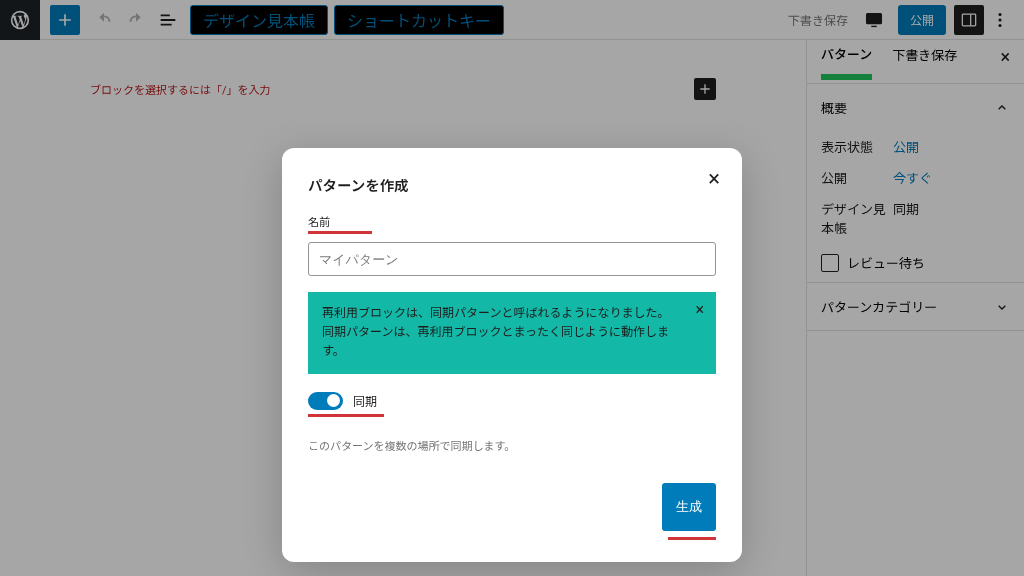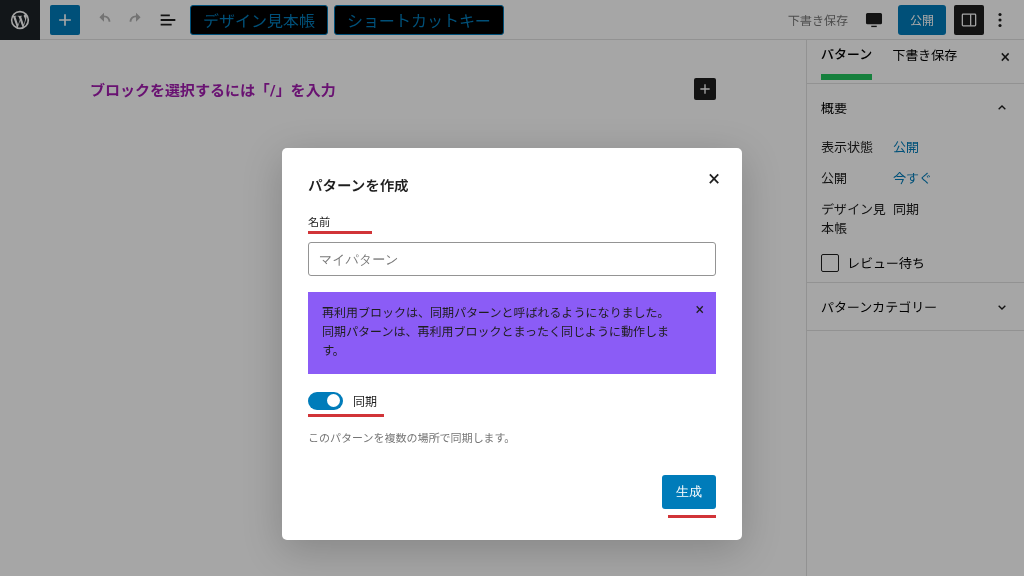--- a/index.html
+++ b/index.html
@@ -19,21 +19,21 @@
 .toolbar .spacer { flex: 1; }
 .toolbar .draft-save { font-size: 12px; color: #757575; padding: 0 10px; cursor: pointer; }
 .toolbar .publish-btn { height: 30px; padding: 0 12px; background: #007cba; color: #fff; font-size: 12px; border-radius: 3px; margin-left: 8px; cursor: pointer; display: flex; align-items: center; }
 .toolbar .panel-toggle { width: 30px; height: 30px; background: #1e1e1e; display: flex; align-items: center; justify-content: center; margin-left: 8px; border-radius: 2px; cursor: pointer; }
 .toolbar .panel-toggle svg { width: 20px; height: 20px; stroke: #fff; fill: none; stroke-width: 1.5; }
 
 
 .main-wrap { display: flex; height: calc(100% - 40px); }
 .editor { flex: 1; background: #fff; position: relative; padding: 30px 90px; }
 .editor .placeholder-line { display: flex; align-items: center; margin-top: 8px; }
-.editor .placeholder-line .ph { font-size: 15px; color: #a21caf; flex: 1; font-weight: bold; }
+.editor .placeholder-line .ph { font-size: 11px; color: #b91c1c; flex: 1; }
 .editor .placeholder-line .add-sq { width: 22px; height: 22px; background: #1e1e1e; border-radius: 2px; display: flex; align-items: center; justify-content: center; cursor: pointer; }
 .editor .placeholder-line .add-sq svg { width: 16px; height: 16px; fill: #fff; }
 
 .sidebar { width: 218px; background: #fff; border-left: 1px solid #e0e0e0; display: flex; flex-direction: column; font-size: 13px; }
 .sidebar .tabs { display: flex; align-items: center; height: 44px; border-bottom: 1px solid #e0e0e0; padding: 0 14px; }
 .sidebar .tabs .tab { font-size: 13px; padding: 0 0 14px 0; margin-right: 20px; cursor: pointer; }
 .sidebar .tabs .tab.active { border-bottom: 6px solid #22c55e; font-weight: 500; padding-bottom: 11px; margin-bottom: -1px; }
 .sidebar .tabs .close { margin-left: auto; font-size: 18px; cursor: pointer; color: #1e1e1e; line-height: 1; padding-bottom: 10px; }
 .sidebar .sec-head { display: flex; align-items: center; padding: 14px 14px; cursor: pointer; }
 .sidebar .sec-head .ttl { flex: 1; }
@@ -42,37 +42,37 @@
 .sidebar .row .lbl { flex: 0 0 72px; color: #1e1e1e; }
 .sidebar .row .val { color: #007cba; }
 .sidebar .row .val-plain { color: #1e1e1e; }
 .sidebar .check-row { display: flex; align-items: center; padding: 10px 14px; }
 .sidebar .check-row .box { width: 18px; height: 18px; border: 1.5px solid #1e1e1e; border-radius: 2px; margin-right: 8px; }
 .sidebar .switch-draft { margin: 14px 14px 18px; padding: 8px 0; border: 1px solid #ccc; text-align: center; font-size: 12px; cursor: pointer; border-radius: 2px; }
 .sidebar .divider-line { height: 1px; background: #e0e0e0; }
 
 
 .overlay { position: absolute; inset: 0; background: rgba(0,0,0,0.35); display: flex; align-items: flex-start; justify-content: center; }
-.modal { width: 460px; background: #fff; border-radius: 5px; margin-top: 148px; padding: 26px 26px 22px; box-shadow: 0 10px 40px rgba(0,0,0,0.2); position: relative; }
+.modal { width: 460px; background: #fff; border-radius: 12px; margin-top: 148px; padding: 26px 26px 22px; box-shadow: 0 10px 40px rgba(0,0,0,0.2); position: relative; }
 .modal .m-title { font-size: 14.5px; font-weight: 600; color: #1e1e1e; margin-bottom: 18px; }
 .modal .m-close { position: absolute; top: 20px; right: 22px; font-size: 22px; cursor: pointer; color: #1e1e1e; line-height: 1; }
 .modal .fld-label { font-size: 11px; color: #1e1e1e; margin-bottom: 4px; }
 .modal .underline-red { height: 3px; background: #d13438; width: 64px; margin-top: -2px; margin-bottom: 8px; }
 .modal input.name { width: 100%; height: 34px; border: 1px solid #949494; border-radius: 3px; padding: 0 10px; font-size: 13px; }
 .modal input.name::placeholder { color: #7a7a7a; }
-.modal .notice { background: #8b5cf6; padding: 12px 36px 12px 14px; font-size: 12px; line-height: 1.6; color: #1e1e1e; margin-top: 16px; position: relative; }
+.modal .notice { background: #14b8a6; padding: 12px 36px 12px 14px; font-size: 12px; line-height: 1.6; color: #1e1e1e; margin-top: 16px; position: relative; }
 .modal .notice .nclose { position: absolute; top: 10px; right: 12px; font-size: 16px; cursor: pointer; color: #1e1e1e; line-height: 1; }
 .modal .sync-row { display: flex; align-items: center; margin-top: 18px; }
 .modal .toggle { width: 35px; height: 18px; background: #007cba; border-radius: 10px; position: relative; cursor: pointer; }
 .modal .toggle .knob { width: 13px; height: 13px; background: #fff; border-radius: 50%; position: absolute; top: 2.5px; right: 3px; }
 .modal .sync-lbl { font-size: 12px; margin-left: 10px; color: #1e1e1e; }
 .modal .underline-red2 { height: 3px; background: #d13438; width: 76px; margin-top: 4px; }
-.modal .sync-help { font-size: 11px; color: #757575; margin-top: 12px; }
+.modal .sync-help { font-size: 11px; color: #757575; margin-top: 20px; }
 .modal .actions { display: flex; justify-content: flex-end; margin-top: 30px; flex-direction: column; align-items: flex-end; }
-.modal .generate { background: #007cba; color: #fff; font-size: 13px; border: none; padding: 8px 14px; border-radius: 3px; cursor: pointer; }
+.modal .generate { background: #007cba; color: #fff; font-size: 13px; border: none; padding: 15px 14px; border-radius: 3px; cursor: pointer; }
 .modal .underline-red3 { height: 3px; background: #d13438; width: 48px; margin-top: 6px; }
 </style>
 </head>
 <body>
 
 <div class="toolbar">
   <div class="wp-logo">
     <svg viewBox="0 0 24 24">
         <path d="M12 2a10 10 0 100 20 10 10 0 000-20zm-8.2 10c0-1.2.26-2.3.72-3.3l3.9 10.7A8.2 8.2 0 013.8 12zm8.2 8.2c-.8 0-1.6-.12-2.33-.33l2.46-7.15 2.52 6.9.06.12c-.85.3-1.76.46-2.71.46zm1.13-12.03c.5-.03.94-.08.94-.08.44-.5.39-.7-.05-.67 0 0-1.34.1-2.2.1-.81 0-2.17-.1-2.17-.1-.45-.03-.5.64-.06.67 0 0 .42.05.86.08l1.28 3.5-1.8 5.4-2.99-8.9c.5-.03.94-.08.94-.08.44-.5.39-.7-.05-.67 0 0-1.33.1-2.2.1-.15 0-.33 0-.52-.01A8.18 8.18 0 0112 3.8c2.14 0 4.09.82 5.55 2.15h-.11c-.81 0-1.38.7-1.38 1.46 0 .67.39 1.25.8 1.92.31.55.68 1.25.68 2.26 0 .7-.27 1.51-.62 2.65l-.82 2.73-2.97-8.8zm5.98-.18a8.17 8.17 0 01-3.07 11l2.5-7.23c.47-1.17.62-2.1.62-2.94 0-.3-.02-.58-.05-.83z"></path>
       </svg>

